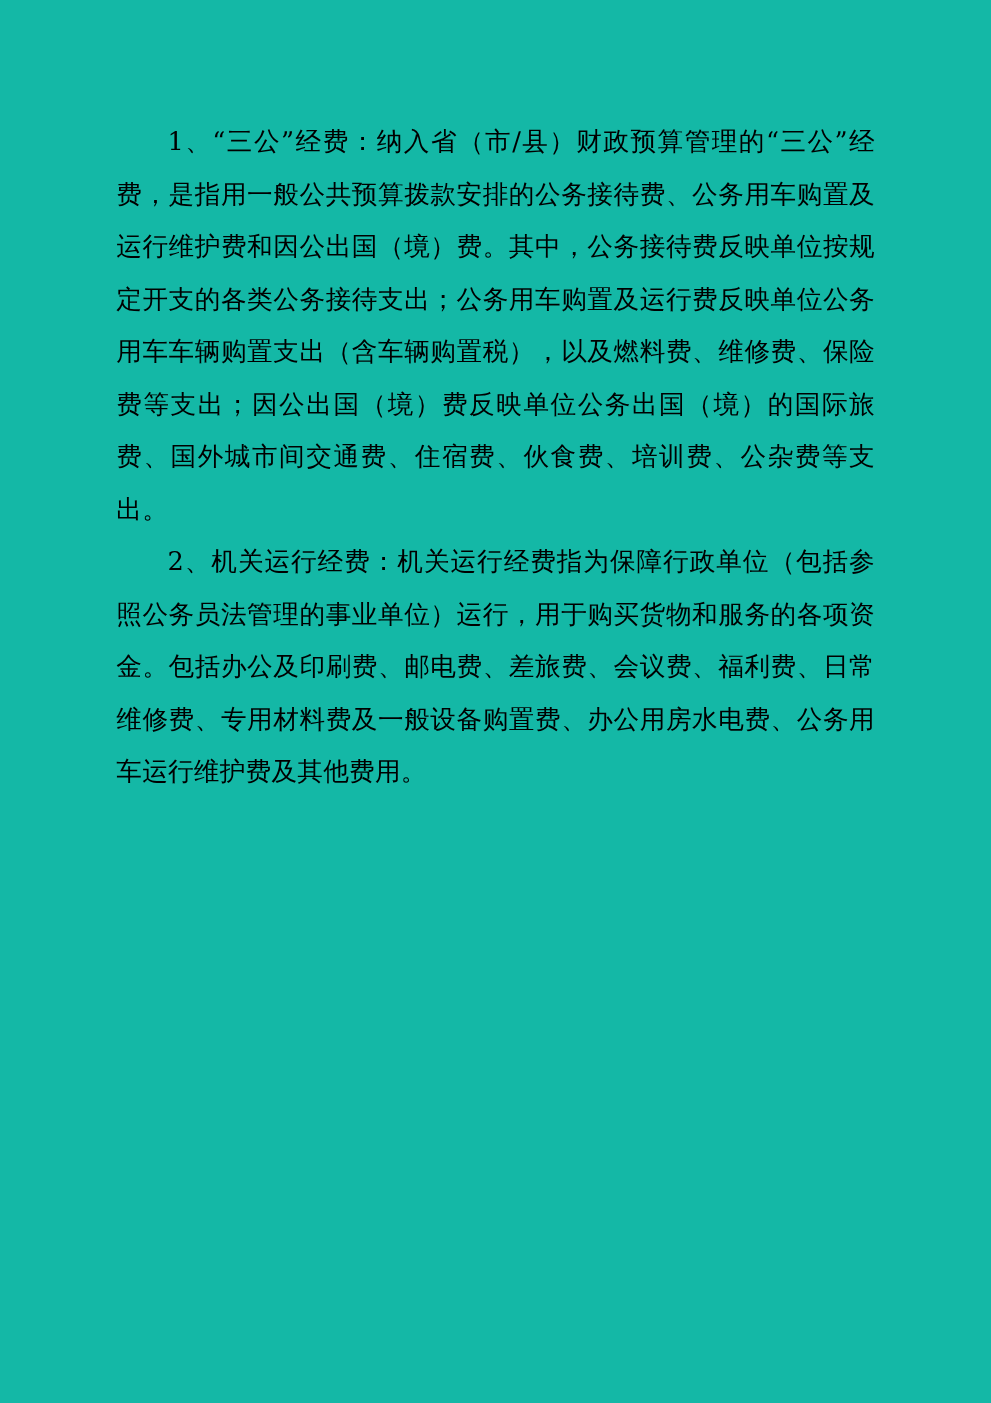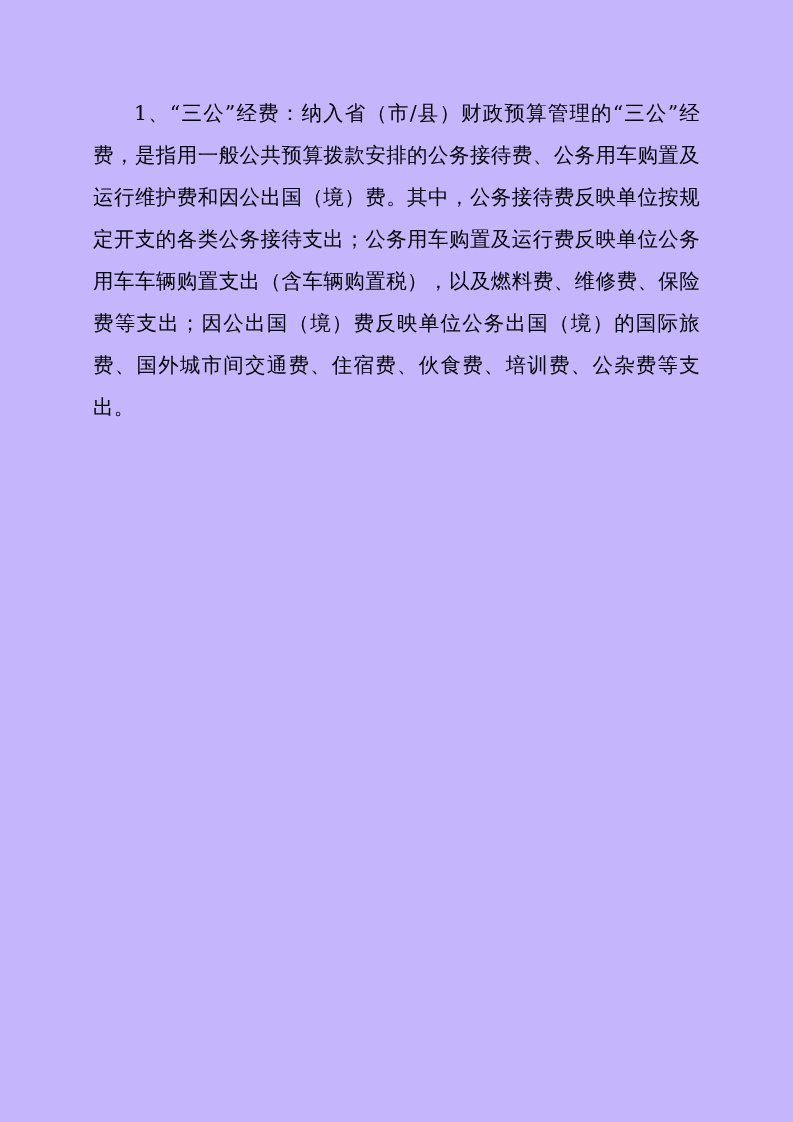--- a/index.html
+++ b/index.html
@@ -11,21 +11,21 @@
     width: 793px;
     height: 1122px;
     font-family: "DejaVu Serif", "Liberation Serif", serif;
     color: #000000;
     overflow: hidden;
   }
   .page {
     position: relative;
     width: 793px;
     height: 1122px;
-    background: #c4b5fd;
+    background: #14b8a6;
     box-sizing: border-box;
     padding: 92px 93px 80px 93px;
   }
   .doc-body {
     width: 607px;
   }
   .para {
     margin: 0 0 0 0;
     text-indent: 2em;
     font-size: 20.5px;
@@ -39,14 +39,15 @@
   .para + .para {
     margin-top: 0px;
   }
 </style>
 </head>
 <body>
 
 <div class="page">
   <div class="doc-body">
     <p class="para">1、“三公”经费：纳入省（市/县）财政预算管理的“三公”经费，是指用一般公共预算拨款安排的公务接待费、公务用车购置及运行维护费和因公出国（境）费。其中，公务接待费反映单位按规定开支的各类公务接待支出；公务用车购置及运行费反映单位公务用车车辆购置支出（含车辆购置税），以及燃料费、维修费、保险费等支出；因公出国（境）费反映单位公务出国（境）的国际旅费、国外城市间交通费、住宿费、伙食费、培训费、公杂费等支出。</p>
+    <p class="para">2、机关运行经费：机关运行经费指为保障行政单位（包括参照公务员法管理的事业单位）运行，用于购买货物和服务的各项资金。包括办公及印刷费、邮电费、差旅费、会议费、福利费、日常维修费、专用材料费及一般设备购置费、办公用房水电费、公务用车运行维护费及其他费用。</p>
   </div>
 </div>
 
 </body></html>

